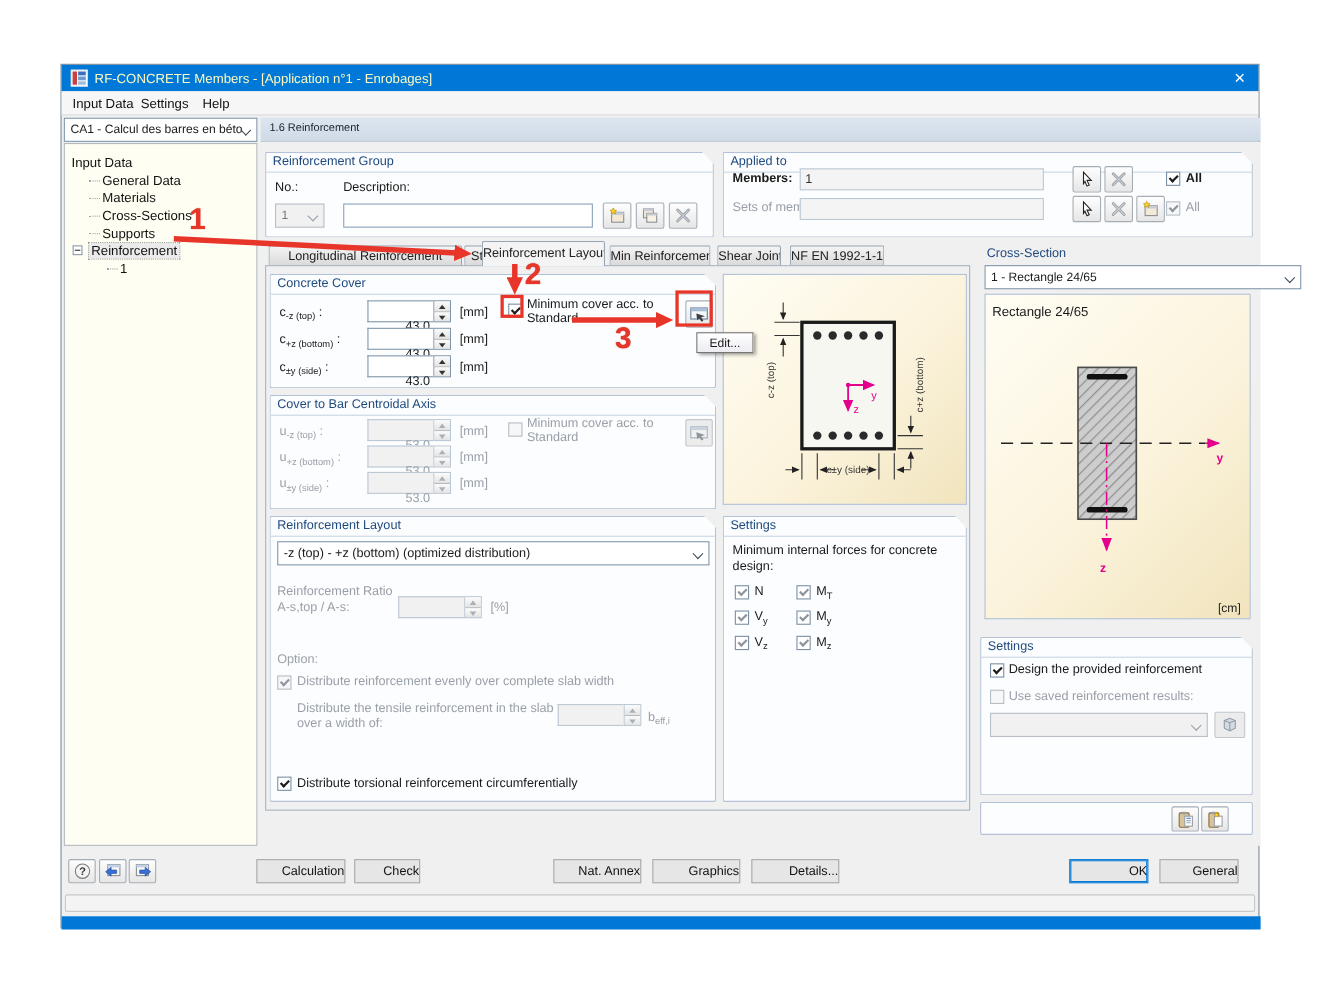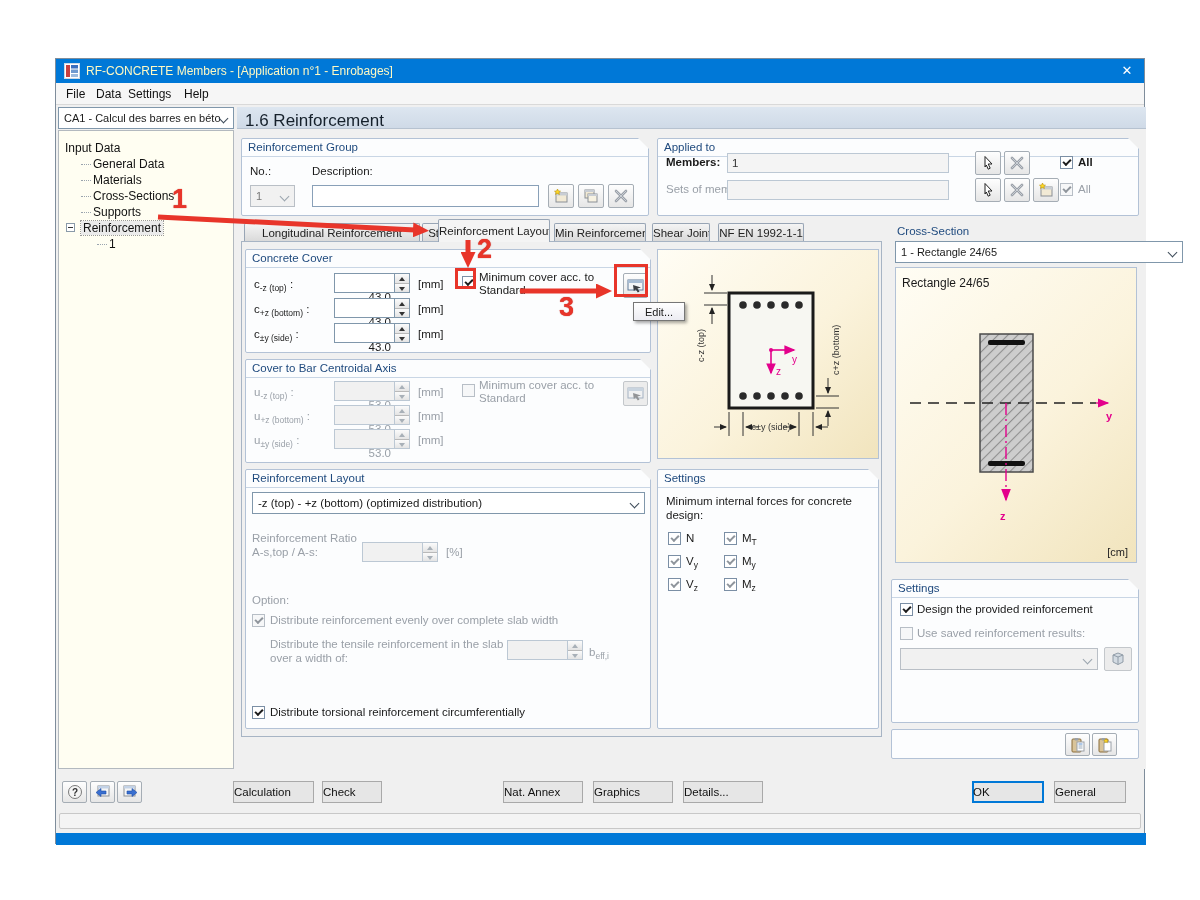--- a/index.html
+++ b/index.html
@@ -17,21 +17,21 @@
   .combo.dis{background:#f1f1f1;color:#777;border-color:#b9bfc6;}
   .chev{position:absolute;right:6px;top:7px;width:6px;height:6px;border-right:1.6px solid #3c4a58;border-bottom:1.6px solid #3c4a58;transform:rotate(45deg);}
   .chev.gray{border-color:#9aa4ae;}
   .tree{position:absolute;left:2px;top:71px;width:176px;height:639px;background:#fffef2;border:1px solid #b3b9bf;box-sizing:border-box;overflow:hidden;}
   .titem{position:absolute;white-space:nowrap;font-size:12px;color:#111;}
   .guide{display:inline-block;width:10px;border-top:1px dotted #9aa4ae;vertical-align:middle;margin-right:2px;}
   .expander{position:absolute;width:9px;height:9px;background:#fff;border:1px solid #8a9aa8;box-sizing:border-box;}
   .expander::after{content:"";position:absolute;left:1px;top:3px;width:5px;height:1px;background:#333;}
   .selitem{background:#ebebeb;outline:1px dotted #9a9a9a;padding:0 2px;}
   
-  .pagehead{position:absolute;left:181px;top:48px;width:909px;height:22px;background:linear-gradient(#dde6f0,#cfdae7);border-bottom:1px solid #b6c2d0;box-sizing:border-box;font-size:17px;padding:4px 16px 0 8px;color:#15202b;}
+  .pagehead{position:absolute;left:181px;top:48px;width:909px;height:22px;background:linear-gradient(#dde6f0,#cfdae7);border-bottom:1px solid #b6c2d0;box-sizing:border-box;font-size:10px;padding:4px 16px 0 8px;color:#15202b;}
   .mainarea{position:absolute;left:180px;top:70px;width:910px;height:640px;background:#f0f0f0;}
   
   .gbox{position:absolute;background:#fcfdfe;border:1px solid #b3c2d6;border-radius:2px;box-sizing:border-box;clip-path:polygon(0 0,calc(100% - 11px) 0,100% 11px,100% 100%,0 100%);}
   .gh{position:absolute;left:6px;top:2px;color:#1f4a7e;font-size:11.5px;white-space:nowrap;}
   .gline{position:absolute;left:0;top:17px;width:100%;border-top:1px solid #c9d6e5;}
   .lbl{position:absolute;font-size:11.5px;color:#1a1a1a;white-space:nowrap;}
   .lbl.dis{color:#9aa0a8;}
   sub{font-size:8.5px;}
   
   .tinput{position:absolute;background:#fff;border:1px solid #89a0b8;box-sizing:border-box;font-size:11.5px;padding:3px 4px 0 4px;overflow:hidden;white-space:nowrap;}
@@ -49,21 +49,21 @@
   .spin.dis .d::after{border-top-color:#a8b0b8;}
   
   .cb{position:absolute;width:13px;height:13px;background:#fff;border:1px solid #7b8fa5;box-sizing:border-box;}
   .cb::after{content:"";position:absolute;left:2px;top:2px;width:6px;height:3px;border-left:2px solid #1c1c1c;border-bottom:2px solid #1c1c1c;transform:rotate(-45deg);}
   .cb.gray::after{border-color:#8f959c;}
   .cb.none::after{display:none;}
   .cb.dis{background:#f6f7f8;border-color:#b7bec6;}
   
   .ibtn{position:absolute;background:linear-gradient(#fefefe,#e6e6e6);border:1px solid #a5adb5;border-radius:2px;display:flex;align-items:center;justify-content:center;box-sizing:border-box;}
   .ibtn.dis{background:#ececec;border-color:#c3c7cb;}
-  .fbtn{position:absolute;height:22px;background:#e6e6e6;border:1px solid #a9a9a9;font-size:11.5px;text-align:left;line-height:20px;box-sizing:border-box;color:#111;}
+  .fbtn{position:absolute;height:22px;background:#e6e6e6;border:1px solid #a9a9a9;font-size:11.5px;text-align:right;line-height:20px;box-sizing:border-box;color:#111;}
   .fbtn.def{border:1px solid #0078d7;box-shadow:inset 0 0 0 1px #0078d7;}
   
   .tab{position:absolute;top:164px;height:18px;background:linear-gradient(#f4f4f4,#dadada);border:1px solid #98a5b5;border-bottom:none;box-sizing:border-box;font-size:11.5px;text-align:center;padding-top:3px;overflow:hidden;white-space:nowrap;color:#222;border-radius:2px 2px 0 0;}
   .tab.active{top:160px;height:23px;background:#f4f4f4;z-index:4;padding-top:5px;}
   .tabpane{position:absolute;left:185px;top:182px;width:641px;height:496px;background:#f0f0f0;border:1px solid #a7b4c4;box-sizing:border-box;z-index:1;}
   
   .cream{background:linear-gradient(135deg,#fffdf4 0%,#fbf3dc 55%,#f1e4bd 100%);border:1px solid #b3c2d6;box-sizing:border-box;}
   
   .statusstrip{position:absolute;left:3px;top:754px;width:1082px;height:16px;background:#f4f4f4;border:1px solid #c8c8c8;border-radius:2px;box-sizing:border-box;}
   .blueband{position:absolute;left:0;top:774px;width:1090px;height:12px;background:#0078d7;}
@@ -84,21 +84,21 @@
       <rect x="2" y="2" width="4" height="12" fill="#c94040"></rect>
       <rect x="7" y="2" width="7" height="3.5" fill="#3a6fbf"></rect>
       <rect x="7" y="6.5" width="7" height="3.5" fill="#6f9ad0"></rect>
       <rect x="7" y="11" width="7" height="3" fill="#9dbbde"></rect>
     </svg>
     <span class="titletext">RF-CONCRETE Members - [Application n°1 - Enrobages]</span>
     <span class="closebtn">✕</span>
   </div>
 
   <div class="menubar">
-    <span class="menuitem" style="left:6px">File</span>
+    <span class="menuitem" style="left:6px">Input</span>
     <span class="menuitem" style="left:36px">Data</span>
     <span class="menuitem" style="left:68px">Settings</span>
     <span class="menuitem" style="left:124px">Help</span>
   </div>
 
   <div class="combo" style="left:2px;top:48px;width:176px;height:22px">
     <span>CA1 - Calcul des barres en béto</span>
     <span class="chev"></span>
   </div>
   <div class="tree">

